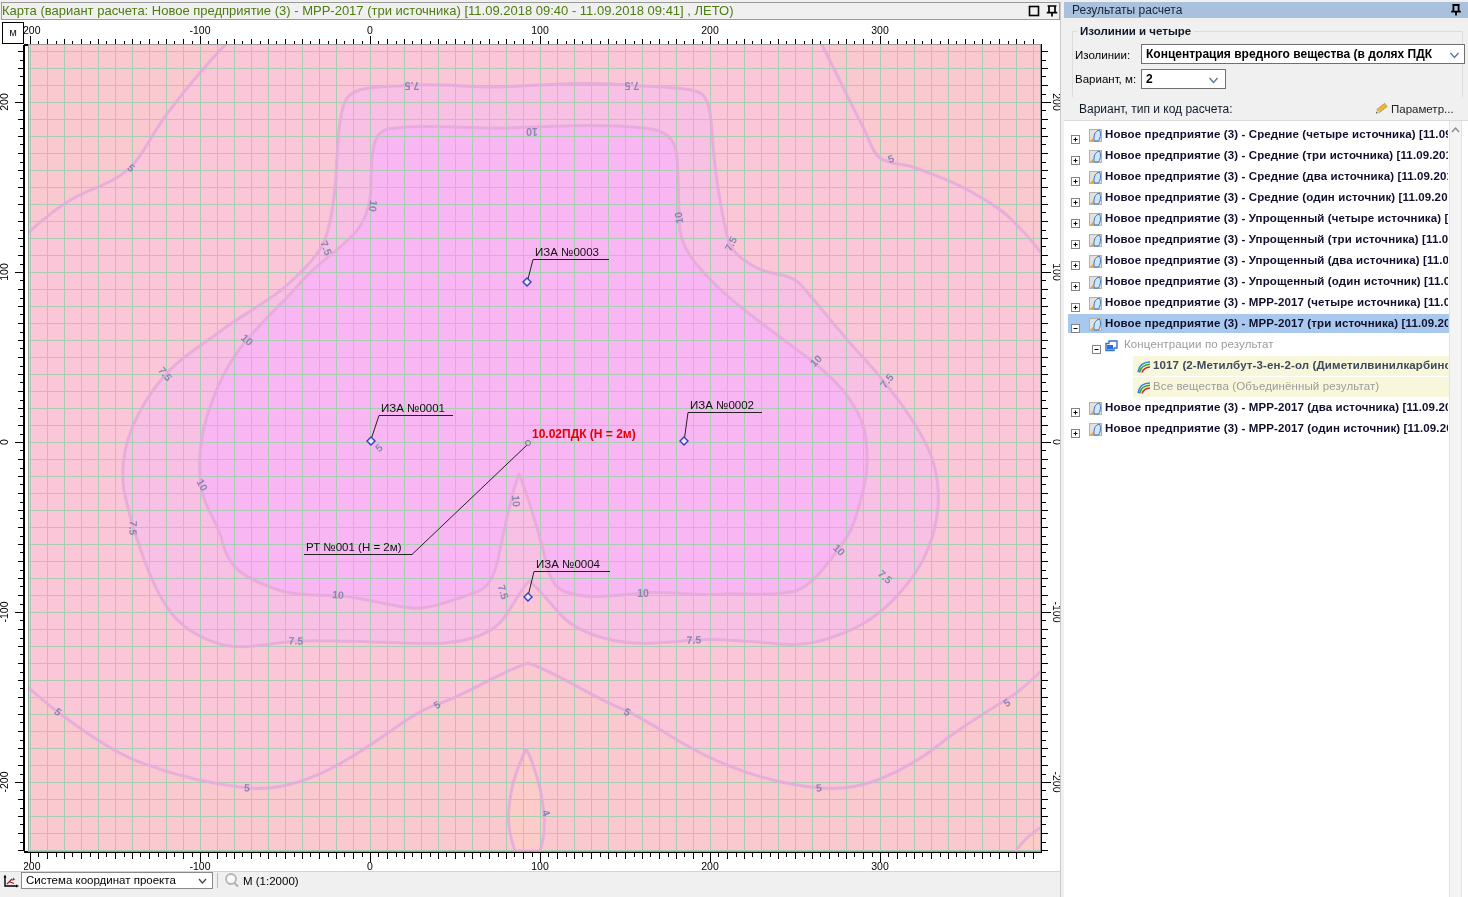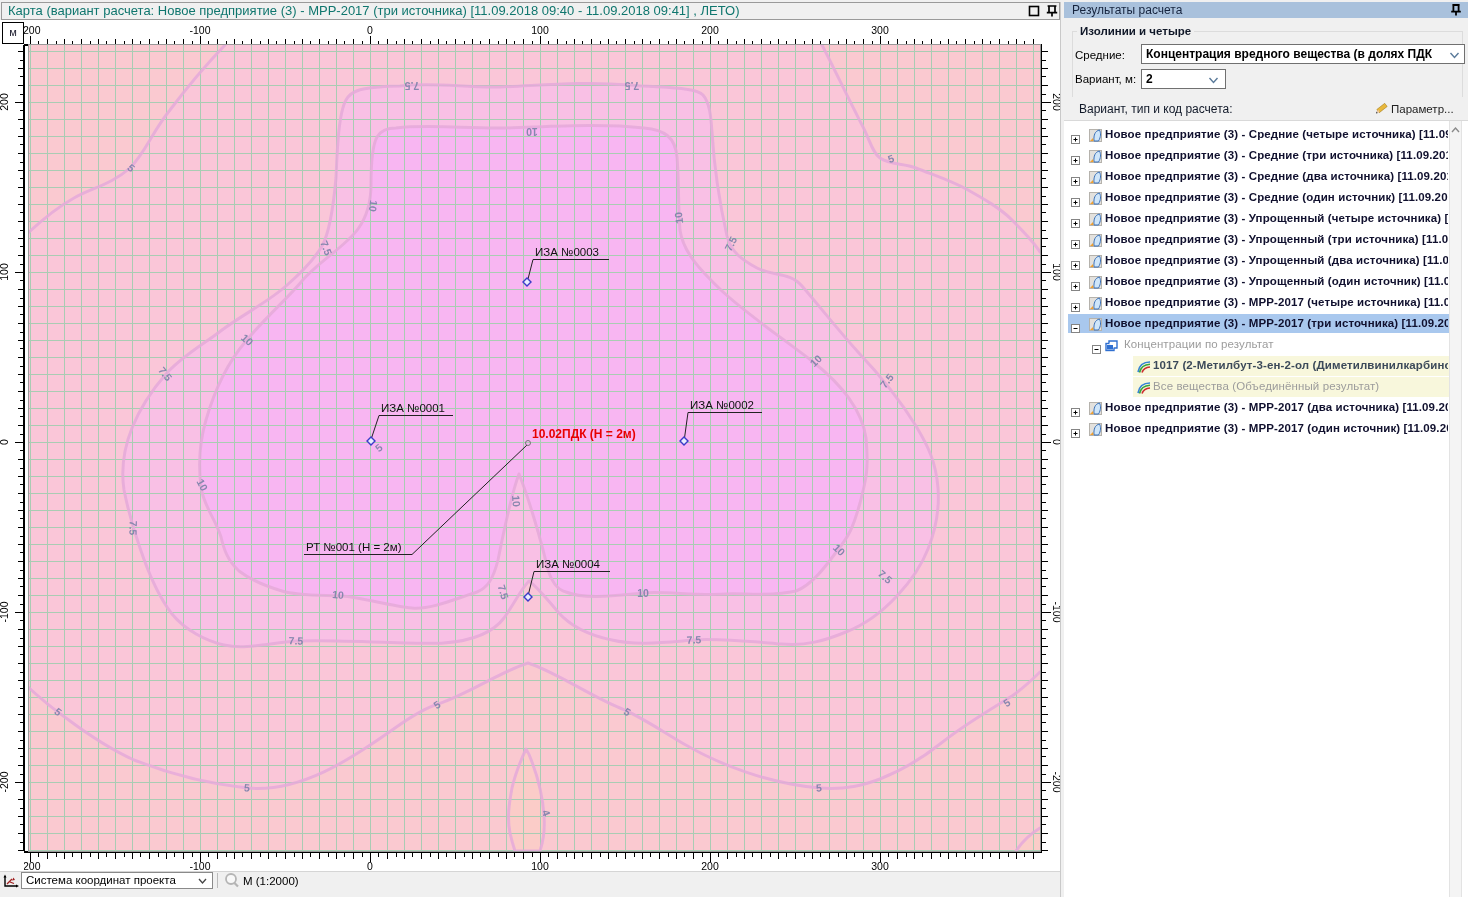--- a/index.html
+++ b/index.html
@@ -1,19 +1,19 @@
 <!DOCTYPE html>
 <html><head><meta charset="utf-8"><style>
 *{margin:0;padding:0;box-sizing:border-box}
 body{width:1468px;height:897px;position:relative;overflow:hidden;background:#f0f0f0;
  font-family:"Liberation Sans",sans-serif;-webkit-font-smoothing:antialiased}
 .abs{position:absolute}
 </style></head><body>
 
-<div class="abs" style="left:1px;top:2px;width:1059px;height:18px;background:#f0f0f0;border:1px solid #9a9a9a;font-size:13px;color:#0f766e;line-height:16px;padding-left:6px">Карта (вариант расчета: Новое предприятие (3) - МРР-2017 (три источника) [11.09.2018 09:40 - 11.09.2018 09:41] , ЛЕТО)</div>
+<div class="abs" style="left:1px;top:2px;width:1059px;height:18px;background:#f0f0f0;border:1px solid #9a9a9a;font-size:13px;color:#4d7c0f;line-height:16px;">Карта (вариант расчета: Новое предприятие (3) - МРР-2017 (три источника) [11.09.2018 09:40 - 11.09.2018 09:41] , ЛЕТО)</div>
 <svg class="abs" style="left:1028px;top:5px" width="30" height="12" viewBox="0 0 30 12">
  <rect x="1.5" y="1.5" width="9" height="9" fill="none" stroke="#000" stroke-width="1.6"></rect>
  <g stroke="#000" stroke-width="1.7" fill="none">
       <path d="M19.6 1 L28.4 1 M21 1 L21 7 M27 1 L27 7 M18.8 7.6 L29.2 7.6 M24 8 L24 11.5"></path>
     </g>
 </svg>
 <div class="abs" style="left:0px;top:20px;width:1061px;height:877px;background:#fff"></div>
 <svg style="position:absolute;left:0px;top:21px" width="1062" height="25" viewBox="0 0 1062 25">
     <g stroke="#000" stroke-width="1" shape-rendering="crispEdges">
       <line x1="24" y1="24" x2="1042" y2="24" stroke-width="2"></line>
@@ -703,21 +703,21 @@
 <div class="abs" style="left:1064px;top:2px;width:404px;height:24px;background:#a9c1dc;font-size:12px;font-weight:500;color:#16243e;line-height:16px;padding-left:8px">Результаты расчета</div>
 <svg class="abs" style="left:1450px;top:4px" width="12" height="12" viewBox="0 0 12 12">
     <g stroke="#000" stroke-width="1.8" fill="none">
       <path d="M3.4 1 L3.4 7 M8.6 1 L8.6 7 M2.4 1 L9.6 1 M1.2 7.6 L10.8 7.6 M6 8 L6 11.5"></path>
     </g>
   </svg>
 <div class="abs" style="left:1064px;top:18px;width:404px;height:102px;background:#f0f0f0"></div>
 
 <div class="abs" style="left:1072px;top:31px;width:391px;height:66px;border:1px solid #dcdcdc;border-bottom:none"></div>
 <div class="abs" style="left:1077px;top:25px;background:#f0f0f0;padding:0 3px;font-size:11.5px;font-weight:bold;color:#101828">Изолинии и четыре</div>
-<div class="abs" style="left:1075px;top:49px;font-size:11.5px;color:#000">Средние:</div>
+<div class="abs" style="left:1075px;top:49px;font-size:11.5px;color:#000">Изолинии:</div>
 <div class="abs" style="left:1141px;top:44px;width:324px;height:20px;background:#fff;border:1px solid #707070;font-size:12px;font-weight:bold;line-height:18px;padding-left:4px;overflow:hidden;white-space:nowrap">Концентрация вредного вещества (в долях ПДК<svg style="position:absolute;right:4px;top:7px;background:#fff" width="11" height="7" viewBox="0 0 11 7">
       <path d="M1.5 1 L5.5 5.5 L9.5 1" fill="none" stroke="#5a7a9a" stroke-width="1.4"></path>
     </svg></div>
 <div class="abs" style="left:1075px;top:73px;font-size:11.5px;color:#000">Вариант, м:</div>
 <div class="abs" style="left:1141px;top:69px;width:85px;height:20px;background:#fff;border:1px solid #707070;font-size:12px;font-weight:bold;line-height:18px;padding-left:4px">2<svg style="position:absolute;right:6px;top:7px" width="11" height="7" viewBox="0 0 11 7">
       <path d="M1.5 1 L5.5 5.5 L9.5 1" fill="none" stroke="#5a7a9a" stroke-width="1.4"></path>
     </svg></div>
 <div class="abs" style="left:1079px;top:102px;font-size:12px;font-weight:normal;color:#101828">Вариант, тип и код расчета:</div>
 <svg class="abs" style="left:1375px;top:102px" width="13" height="12" viewBox="0 0 13 12">
     <path d="M3 11 L1 11.5 L1.5 9.5 Z" fill="#333"></path>

